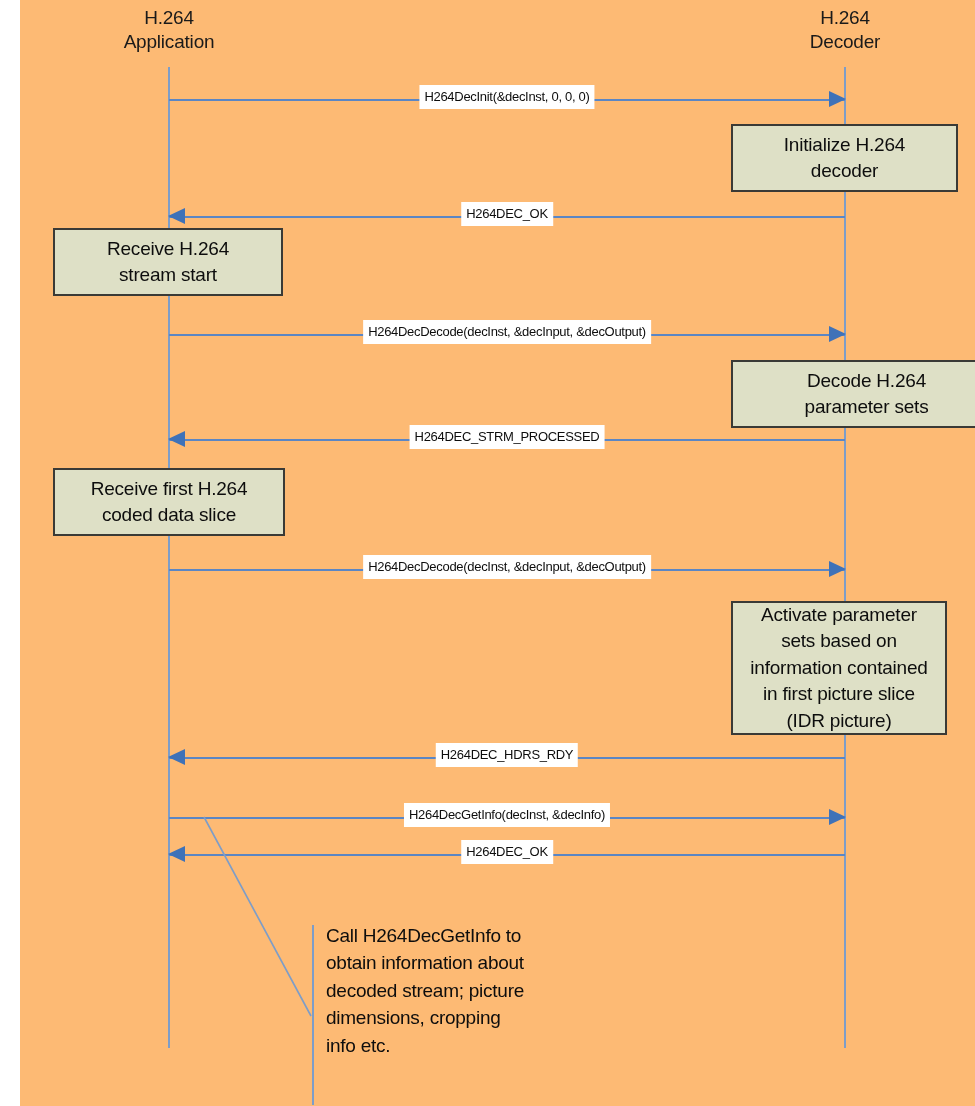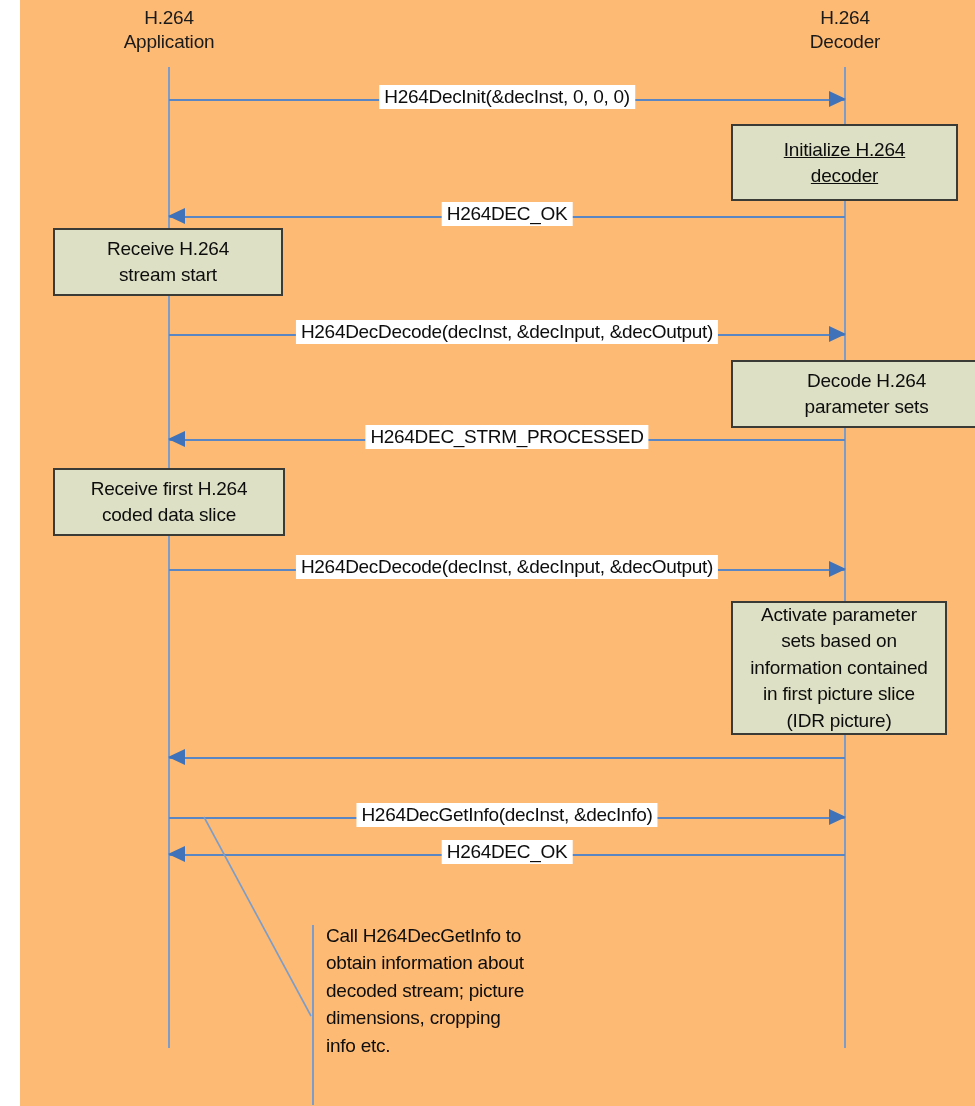--- a/index.html
+++ b/index.html
@@ -60,21 +60,21 @@
     height:1.6px;
     background:#5b86c4;
   }
   .msg .label{
     position:absolute;
     top:-4px;
     left:50%;
     transform:translateX(-50%);
     background:#ffffff;
     padding:0 5px;
-    font-size:19px;
+    font-size:13px;
     line-height:24px;
     white-space:nowrap;
     color:#0d0d0d;
     letter-spacing:-0.3px;
   }
   .arrowhead{
     position:absolute;
     top:2px;
     width:0;height:0;
   }
@@ -123,21 +123,21 @@
 
   <div class="lifeline" style="left:148px; top:67px; height:981px;"></div>
   <div class="lifeline" style="left:824px; top:67px; height:981px;"></div>
 
   <div class="msg" style="left:149px; top:89px; width:676px;">
     <div class="line"></div>
     <div class="arrowhead right"></div>
     <div class="label">H264DecInit(&amp;decInst, 0, 0, 0)</div>
   </div>
 
-  <div class="pbox" style="left:711px; top:124px; width:227px; height:77px;text-decoration:underline;">Initialize H.264
+  <div class="pbox" style="left:711px; top:124px; width:227px; height:68px;">Initialize H.264
 decoder</div>
 
   <div class="msg" style="left:149px; top:206px; width:676px;">
     <div class="line"></div>
     <div class="arrowhead left"></div>
     <div class="label">H264DEC_OK</div>
   </div>
 
   <div class="pbox" style="left:33px; top:228px; width:230px; height:68px;">Receive H.264
 stream start</div>
@@ -168,20 +168,21 @@
 
   <div class="pbox" style="left:711px; top:601px; width:216px; height:134px; line-height:26.5px;">Activate parameter
 sets based on
 information contained
 in first picture slice
 (IDR picture)</div>
 
   <div class="msg" style="left:149px; top:747px; width:676px;">
     <div class="line"></div>
     <div class="arrowhead left"></div>
+    <div class="label">H264DEC_HDRS_RDY</div>
   </div>
 
   <div class="msg" style="left:149px; top:807px; width:676px;">
     <div class="line"></div>
     <div class="arrowhead right"></div>
     <div class="label">H264DecGetInfo(decInst, &amp;decInfo)</div>
   </div>
 
   <div class="msg" style="left:149px; top:844px; width:676px;">
     <div class="line"></div>

